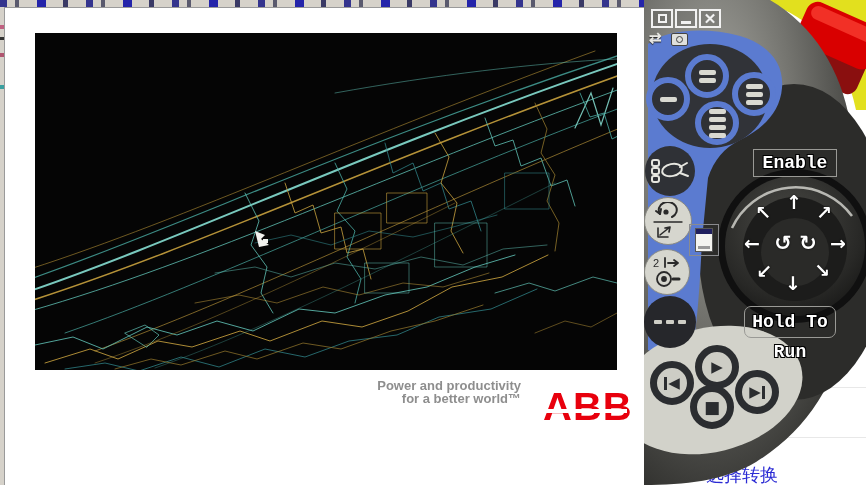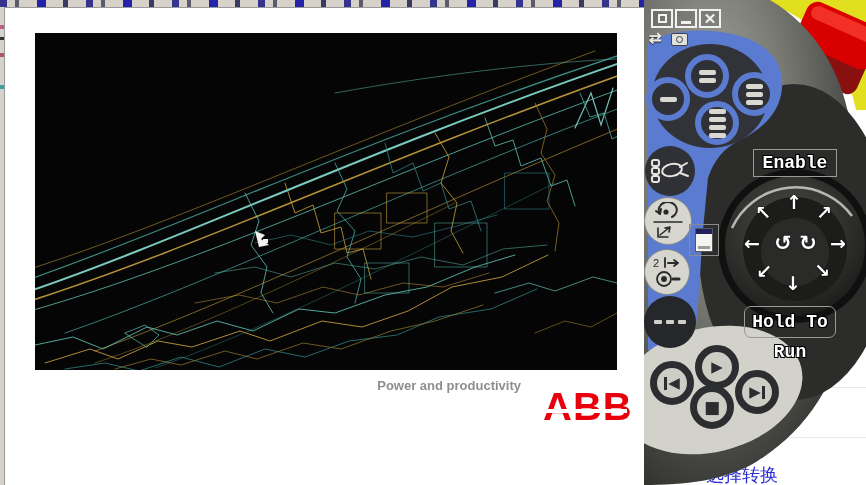--- a/index.html
+++ b/index.html
@@ -139,20 +139,21 @@
         <path d="M500,300 l30,-12 l26,6 l26,-14" stroke="#9a7c2e" stroke-width="1" opacity=".6"></path>
       </g>
       <g fill="#f2f2ee">
         <path d="M220,198 l10,4 l-4,4 l8,6 l-10,2 z"></path>
         <rect x="228" y="206" width="5" height="4"></rect>
       </g>
     </svg>
 
     <div class="tagline">
       <div>Power and productivity</div>
+      <div>for a better world™</div>
     </div>
 
     <div class="abb-logo">
       <span class="txt">ABB</span>
       <div class="abb-stripe"></div>
     </div>
   </div>
 
   <div class="right-region">
 

